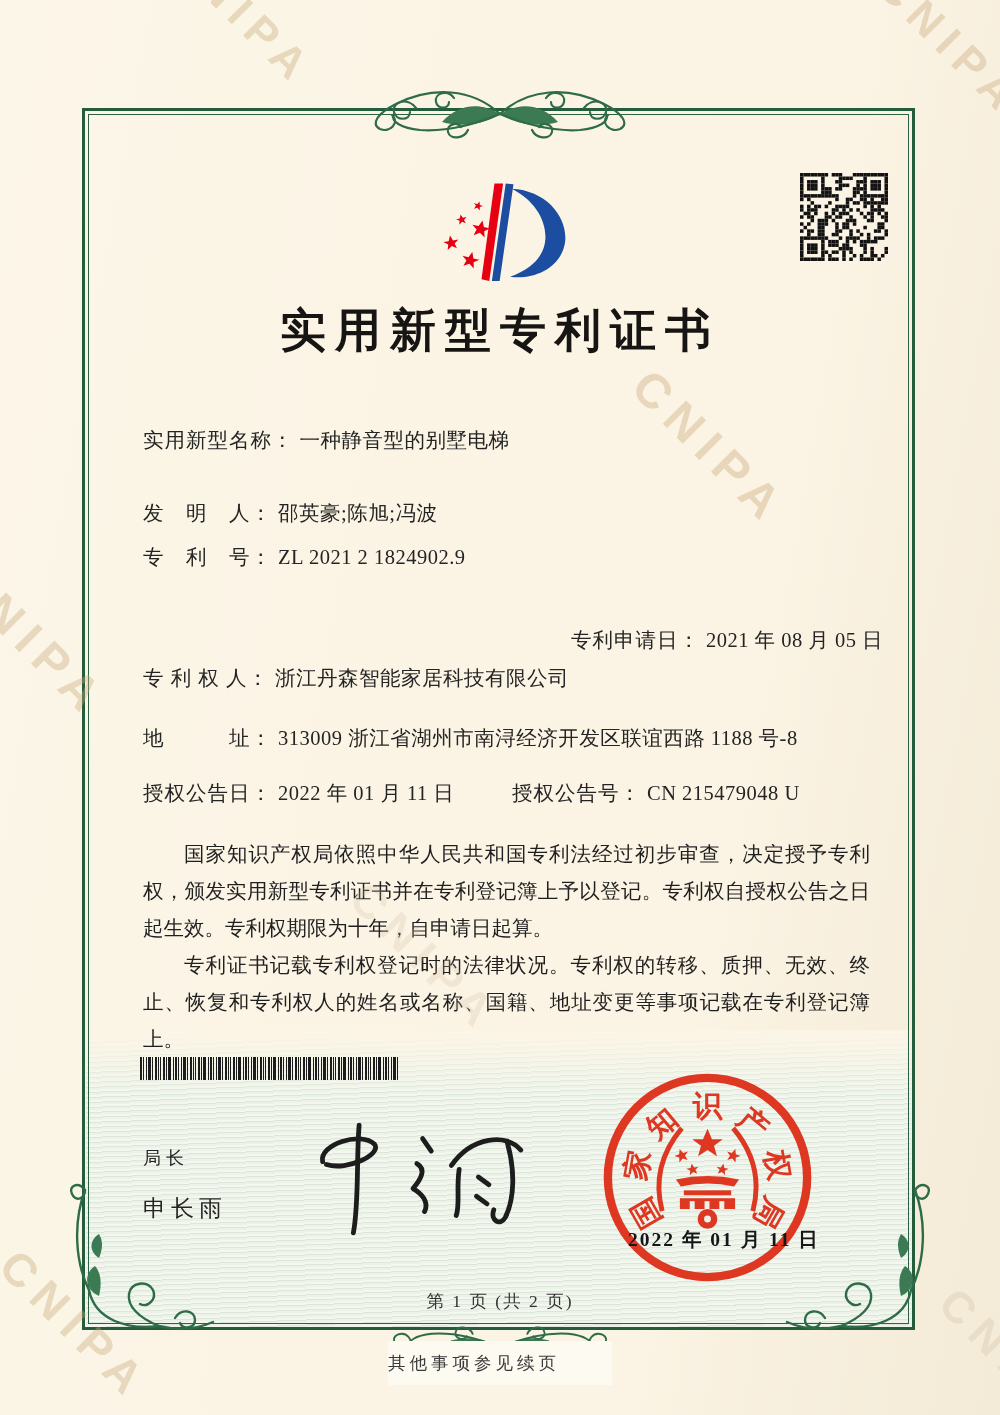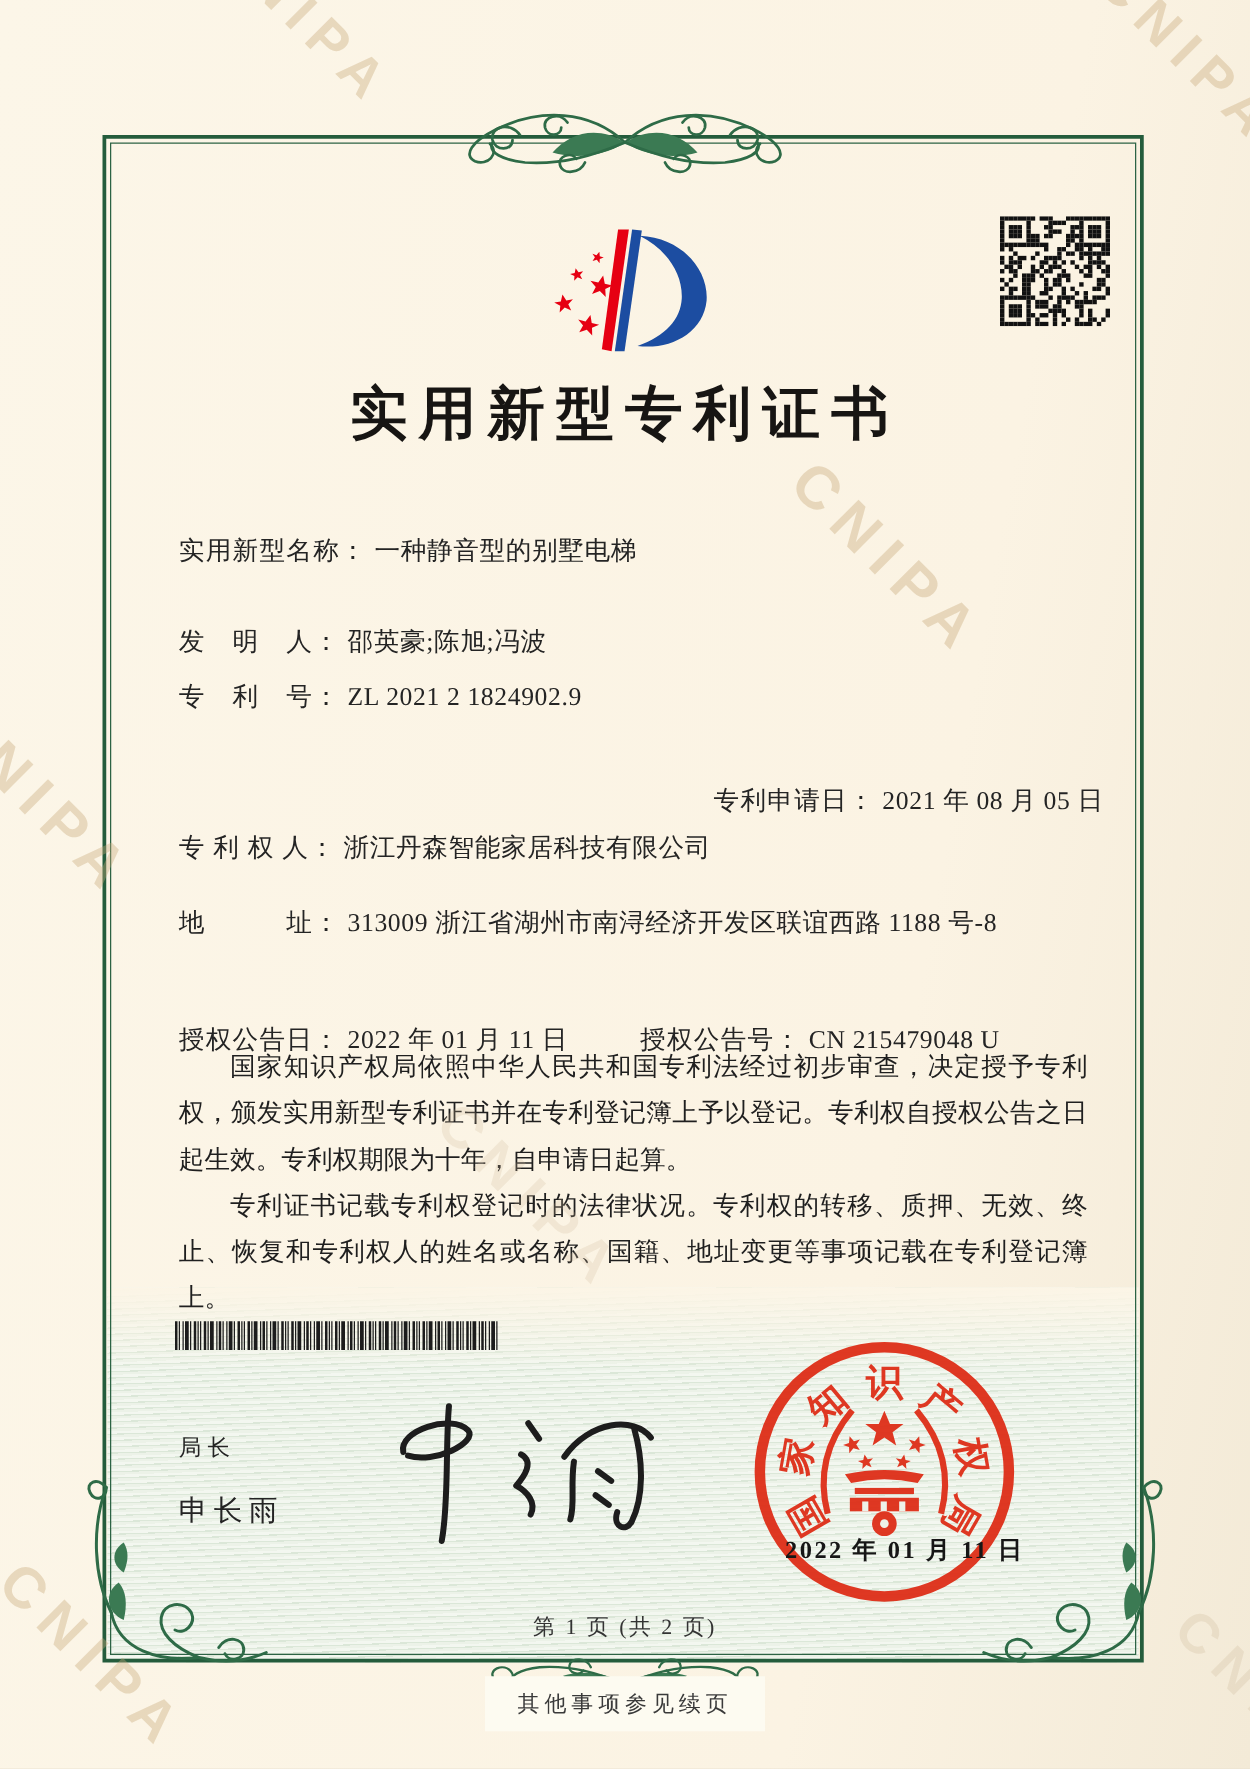--- a/index.html
+++ b/index.html
@@ -83,21 +83,21 @@
     position:absolute;left:628px;top:1226px;z-index:4;
     font-size:19.5px;font-weight:bold;color:#161616;letter-spacing:2px;white-space:nowrap;
   }
   
   .page-footer{
     position:absolute;left:0;top:1289px;width:100%;text-align:center;
     font-size:17.5px;color:#333;letter-spacing:2px;z-index:3;
   }
   .note-box{
     position:absolute;left:388px;top:1341px;width:224px;height:44px;
-    background:#fdfbf1;z-index:4;text-align:center;
+    background:#fdfbf1;z-index:4;text-align:left;
   }
   .note-box span{font-size:17.5px;color:#3a3a3a;letter-spacing:4px;line-height:44px;}
   
   .orn{position:absolute;z-index:3;pointer-events:none;}
 </style>
 </head>
 <body>
 
 <div id="page">
 
@@ -515,21 +515,21 @@
   </div>
   <div class="field" style="top:626px;text-align:right;">
     <span class="lbl">专利申请日：</span><span class="val">2021 年 08 月 05 日</span>
   </div>
   <div class="field" style="top:664px;">
     <span class="lbl">专 利 权 人：</span><span class="val">浙江丹森智能家居科技有限公司</span>
   </div>
   <div class="field" style="top:724px;">
     <span class="lbl">地　　　址：</span><span class="val">313009  浙江省湖州市南浔经济开发区联谊西路 1188 号-8</span>
   </div>
-  <div class="field" style="top:779px;margin-top:38px;">
+  <div class="field" style="top:779px;">
     <span class="lbl">授权公告日：</span><span class="val">2022 年 01 月 11 日</span>
     <span class="grant-no">
       <span class="lbl">授权公告号：</span><span class="val">CN 215479048 U</span>
     </span>
   </div>
 
   <div class="body-text">
     <p>国家知识产权局依照中华人民共和国专利法经过初步审查，决定授予专利权，颁发实用新型专利证书并在专利登记簿上予以登记。专利权自授权公告之日起生效。专利权期限为十年，自申请日起算。</p>
     <p>专利证书记载专利权登记时的法律状况。专利权的转移、质押、无效、终止、恢复和专利权人的姓名或名称、国籍、地址变更等事项记载在专利登记簿上。</p>
   </div>

